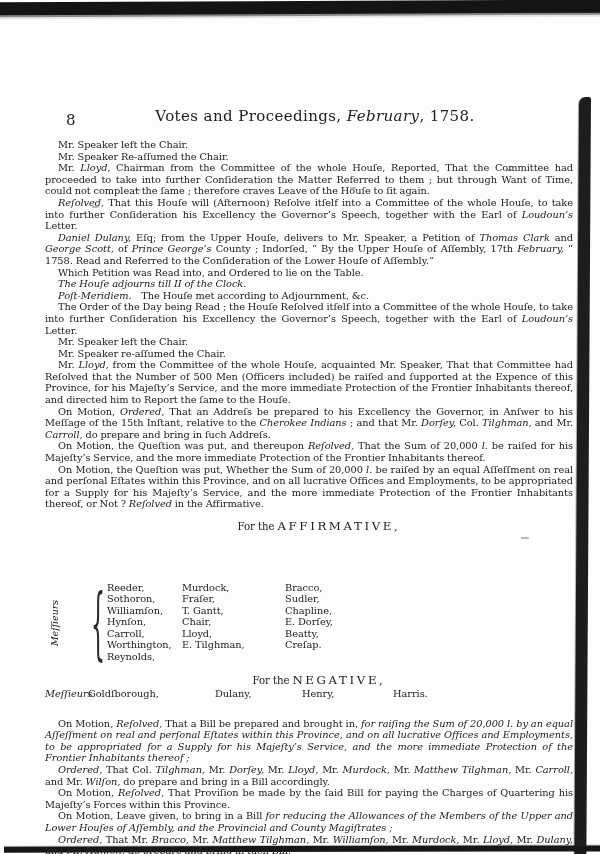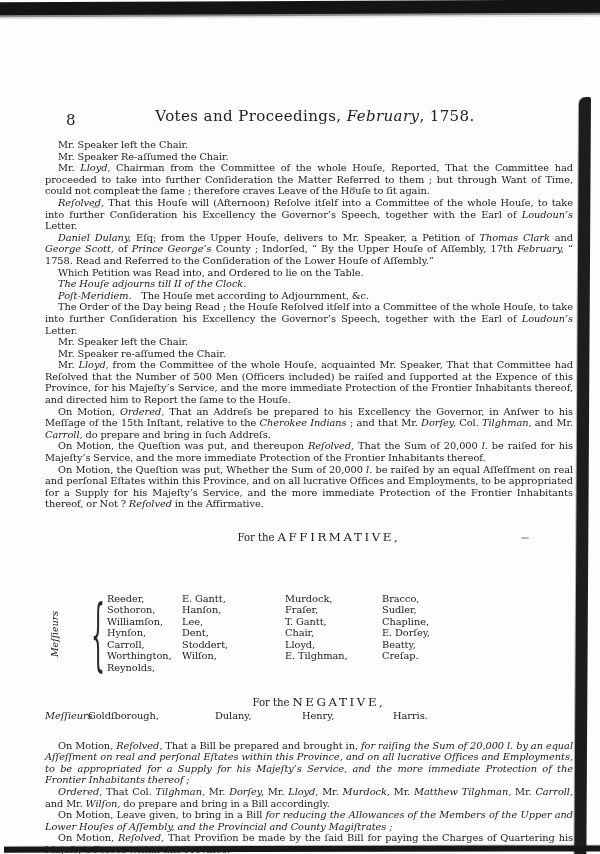--- a/index.html
+++ b/index.html
@@ -25,21 +25,21 @@
   .header-title{position:absolute;left:110px;width:410px;text-align:center;font-size:15px;letter-spacing:.4px;white-space:nowrap;}
   .it{font-style:italic;}
   
   .text-body{
     position:absolute;left:45px;top:139px;width:528px;
     font-size:9.8px;line-height:11.6px;text-align:justify;
     letter-spacing:-0.05px;word-spacing:-0.2px;
   }
   .para{margin:0;text-indent:13px;}
   
-  .vote-heading{margin-top:21px;text-align:center;text-indent:20px;font-size:10.2px;line-height:12.5px;}
+  .vote-heading{margin-top:10px;text-align:center;text-indent:20px;font-size:10.2px;line-height:12.5px;}
   .vote-heading .caps{font-size:11.8px;letter-spacing:2.6px;}
   .vote-table{position:relative;padding-left:62px;margin-top:1px;min-height:82px;}
   .messieurs-vert{position:absolute;left:-13px;top:50%;transform:translateY(-50%) rotate(-90deg);font-size:9.5px;white-space:nowrap;}
   .brace-icon{position:absolute;left:46px;top:1px;font-size:26px;line-height:26px;transform:scaleY(3.05) scaleX(.85);transform-origin:top left;color:#2a2a28;}
   .vote-cols{display:flex;text-align:left;margin-top:48px;}
   .vote-col{flex:0 0 auto;}
   .vote-col:nth-child(1){width:75px;}
   .vote-col:nth-child(2){width:103px;}
   .vote-col:nth-child(3){width:97px;}
   .vote-col:nth-child(4){width:96px;}
@@ -101,28 +101,20 @@
           <div class="vote-col">
             <div class="vote-name">Reeder,</div>
             <div class="vote-name">Sothoron,</div>
             <div class="vote-name">Williamſon,</div>
             <div class="vote-name">Hynſon,</div>
             <div class="vote-name">Carroll,</div>
             <div class="vote-name">Worthington,</div>
             <div class="vote-name">Reynolds,</div>
           </div>
           <div class="vote-col">
-            <div class="vote-name">E. Gantt,</div>
-            <div class="vote-name">Hanſon,</div>
-            <div class="vote-name">Lee,</div>
-            <div class="vote-name">Dent,</div>
-            <div class="vote-name">Stoddert,</div>
-            <div class="vote-name">Wilſon,</div>
-          </div>
-          <div class="vote-col">
             <div class="vote-name">Murdock,</div>
             <div class="vote-name">Fraſer,</div>
             <div class="vote-name">T. Gantt,</div>
             <div class="vote-name">Chair,</div>
             <div class="vote-name">Lloyd,</div>
             <div class="vote-name">E. Tilghman,</div>
           </div>
           <div class="vote-col">
             <div class="vote-name">Bracco,</div>
             <div class="vote-name">Sudler,</div>
@@ -136,20 +128,20 @@
 
     <div class="vote-heading"><span>For the </span><span class="caps">NEGATIVE,</span></div>
 
     <div class="neg-row">
       <span class="neg-mess it">Meſſieurs</span><span class="neg-n0">Goldſborough,</span><span class="neg-n1">Dulany,</span><span class="neg-n2">Henry,</span><span class="neg-n3">Harris.</span>
     </div>
 
     <div class="group-bottom">
         <p class="para"><span>On Motion, </span><span class="it">Reſolved,</span><span> That a Bill be prepared and brought in, </span><span class="it">for raiſing the Sum of 20,000 l. by an equal Aſſeſſment on real and perſonal Eſtates within this Province, and on all lucrative Offices and Employments, to be appropriated for a Supply for his Majeſty’s Service, and the more immediate Protection of the Frontier Inhabitants thereof ;</span></p>
         <p class="para"><span class="it">Ordered,</span><span> That Col. </span><span class="it">Tilghman,</span><span> Mr. </span><span class="it">Dorſey,</span><span> Mr. </span><span class="it">Lloyd,</span><span> Mr. </span><span class="it">Murdock,</span><span> Mr. </span><span class="it">Matthew Tilghman,</span><span> Mr. </span><span class="it">Carroll,</span><span> and Mr. </span><span class="it">Wilſon,</span><span> do prepare and bring in a Bill accordingly.</span></p>
+        <p class="para"><span>On Motion, </span><span class="it">Reſolved,</span><span> That Proviſion be made by the ſaid Bill for paying the Charges of Quartering his Majeſty’s Forces within this Province.</span></p>
         <p class="para"><span>On Motion, Leave given, to bring in a Bill </span><span class="it">for reducing the Allowances of the Members of the Upper and Lower Houſes of Aſſembly, and the Provincial and County Magiſtrates ;</span></p>
-        <p class="para"><span>On Motion, </span><span class="it">Reſolved,</span><span> That Proviſion be made by the ſaid Bill for paying the Charges of Quartering his Majeſty’s Forces within this Province.</span></p>
         <p class="para"><span class="it">Ordered,</span><span> That Mr. </span><span class="it">Bracco,</span><span> Mr. </span><span class="it">Matthew Tilghman,</span><span> Mr. </span><span class="it">Williamſon,</span><span> Mr. </span><span class="it">Murdock,</span><span> Mr. </span><span class="it">Lloyd,</span><span> Mr. </span><span class="it">Dulany,</span><span> and Mr. </span><span class="it">Hanſon,</span><span> do prepare and bring in ſuch Bill.</span></p>
       </div>
 
     <div class="catchword-row"><span>On</span></div>
   </div>
 </div>
 
 </body></html>

